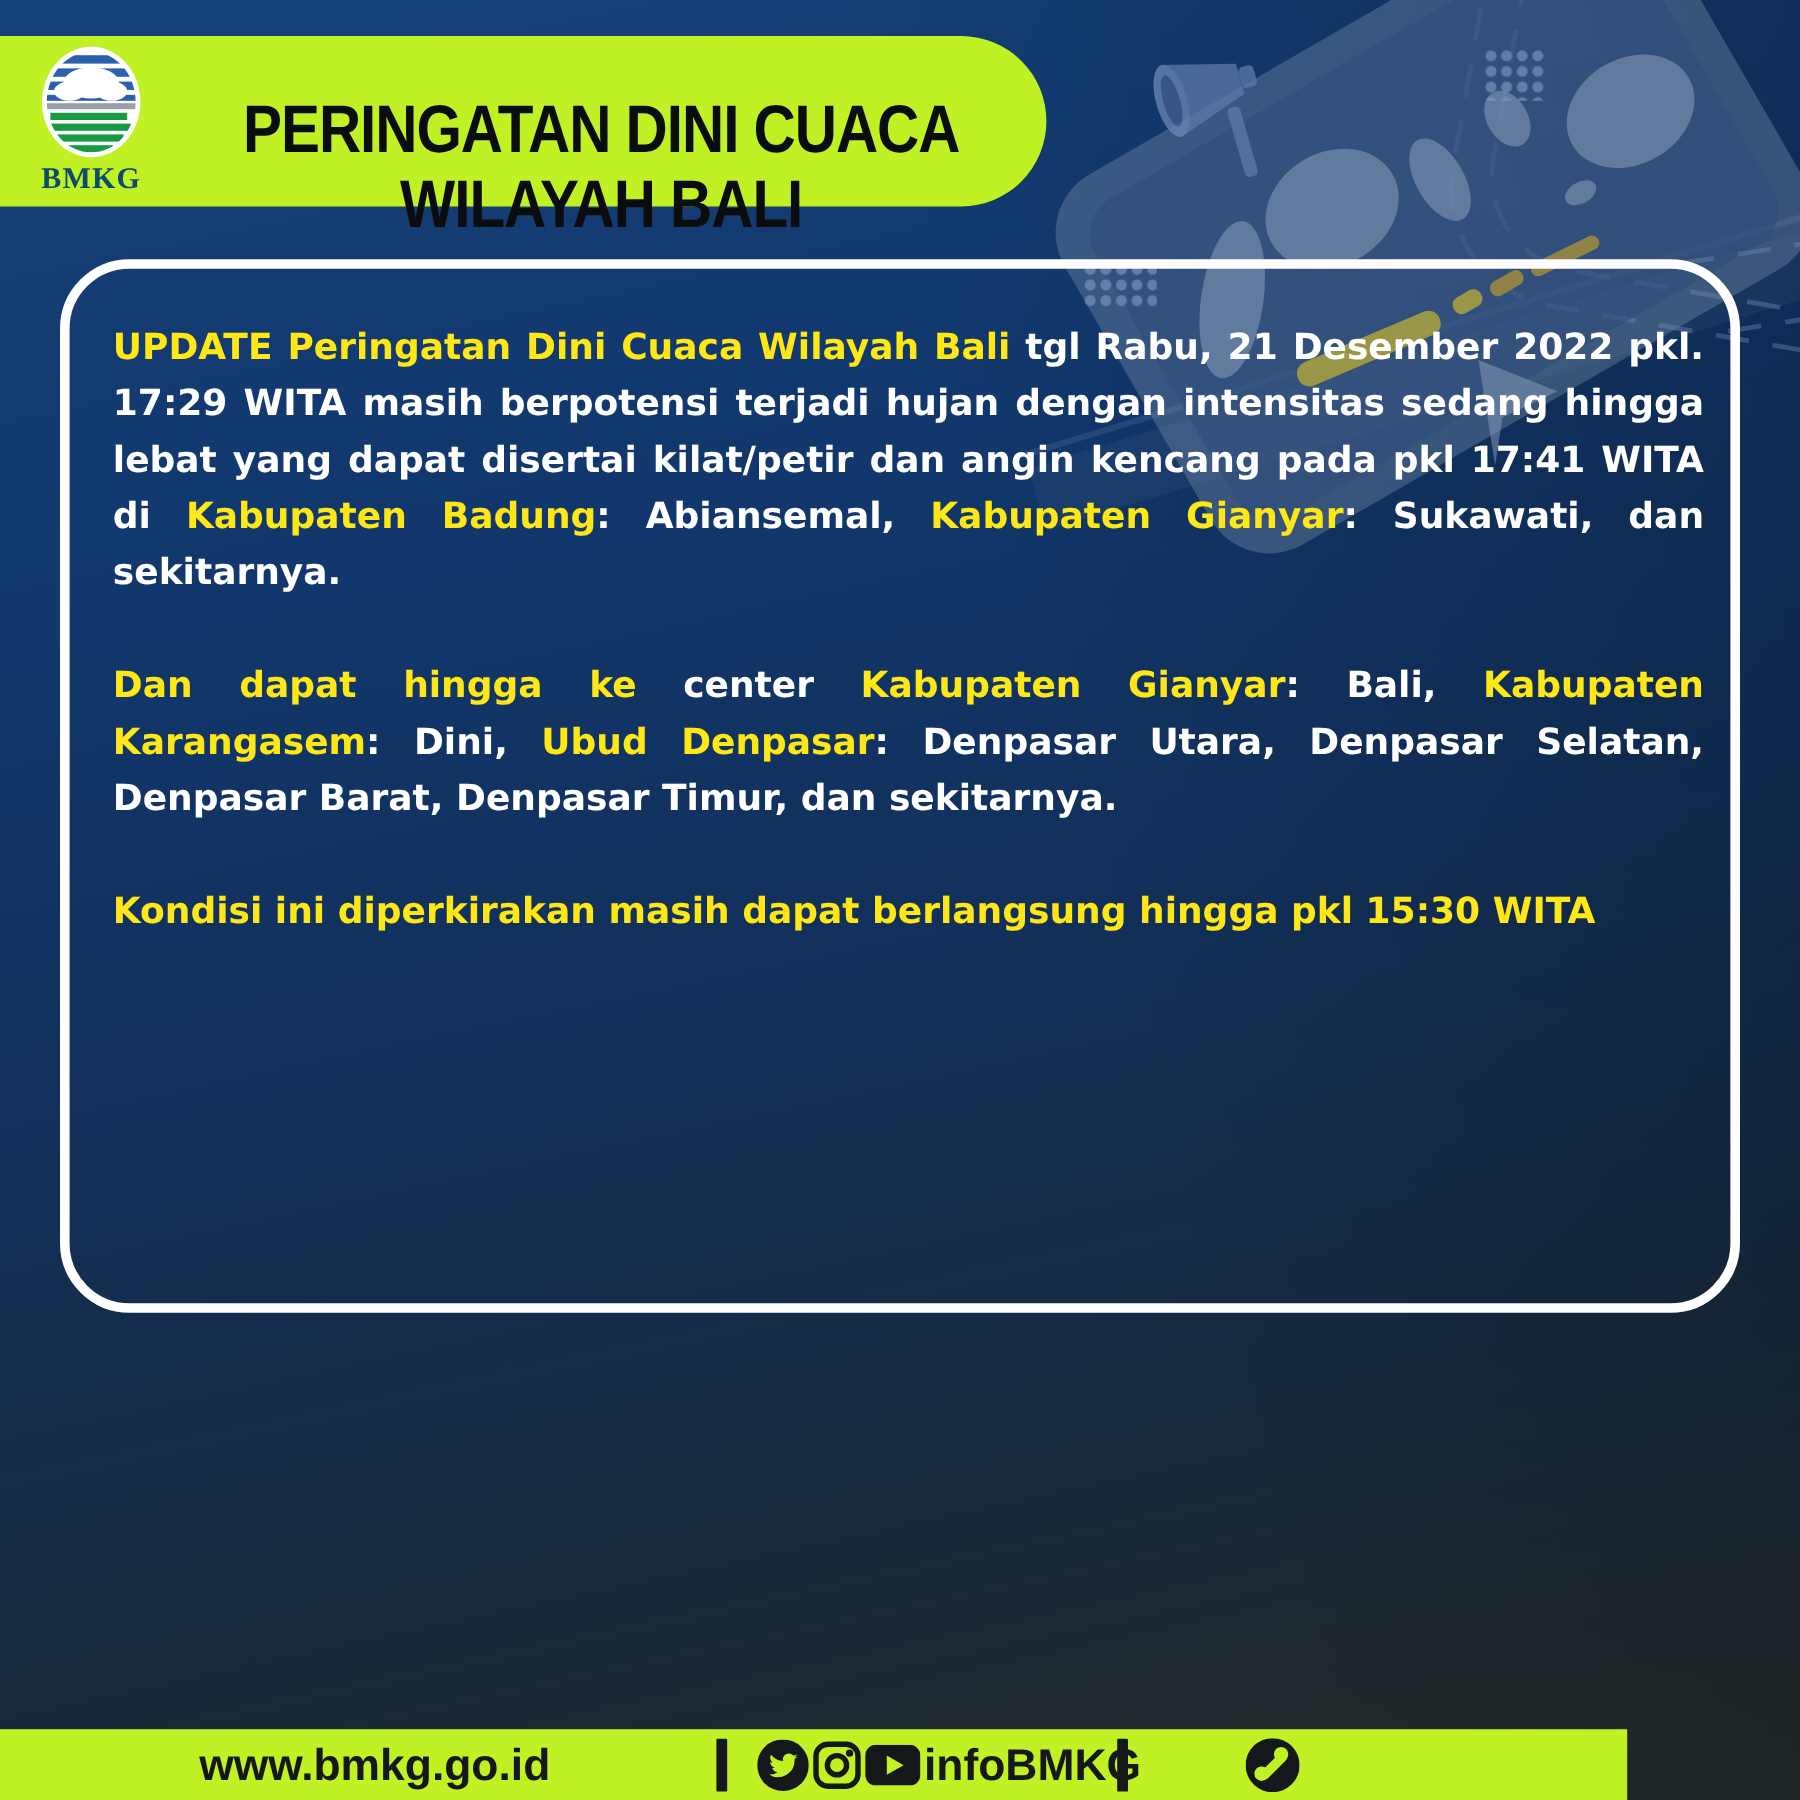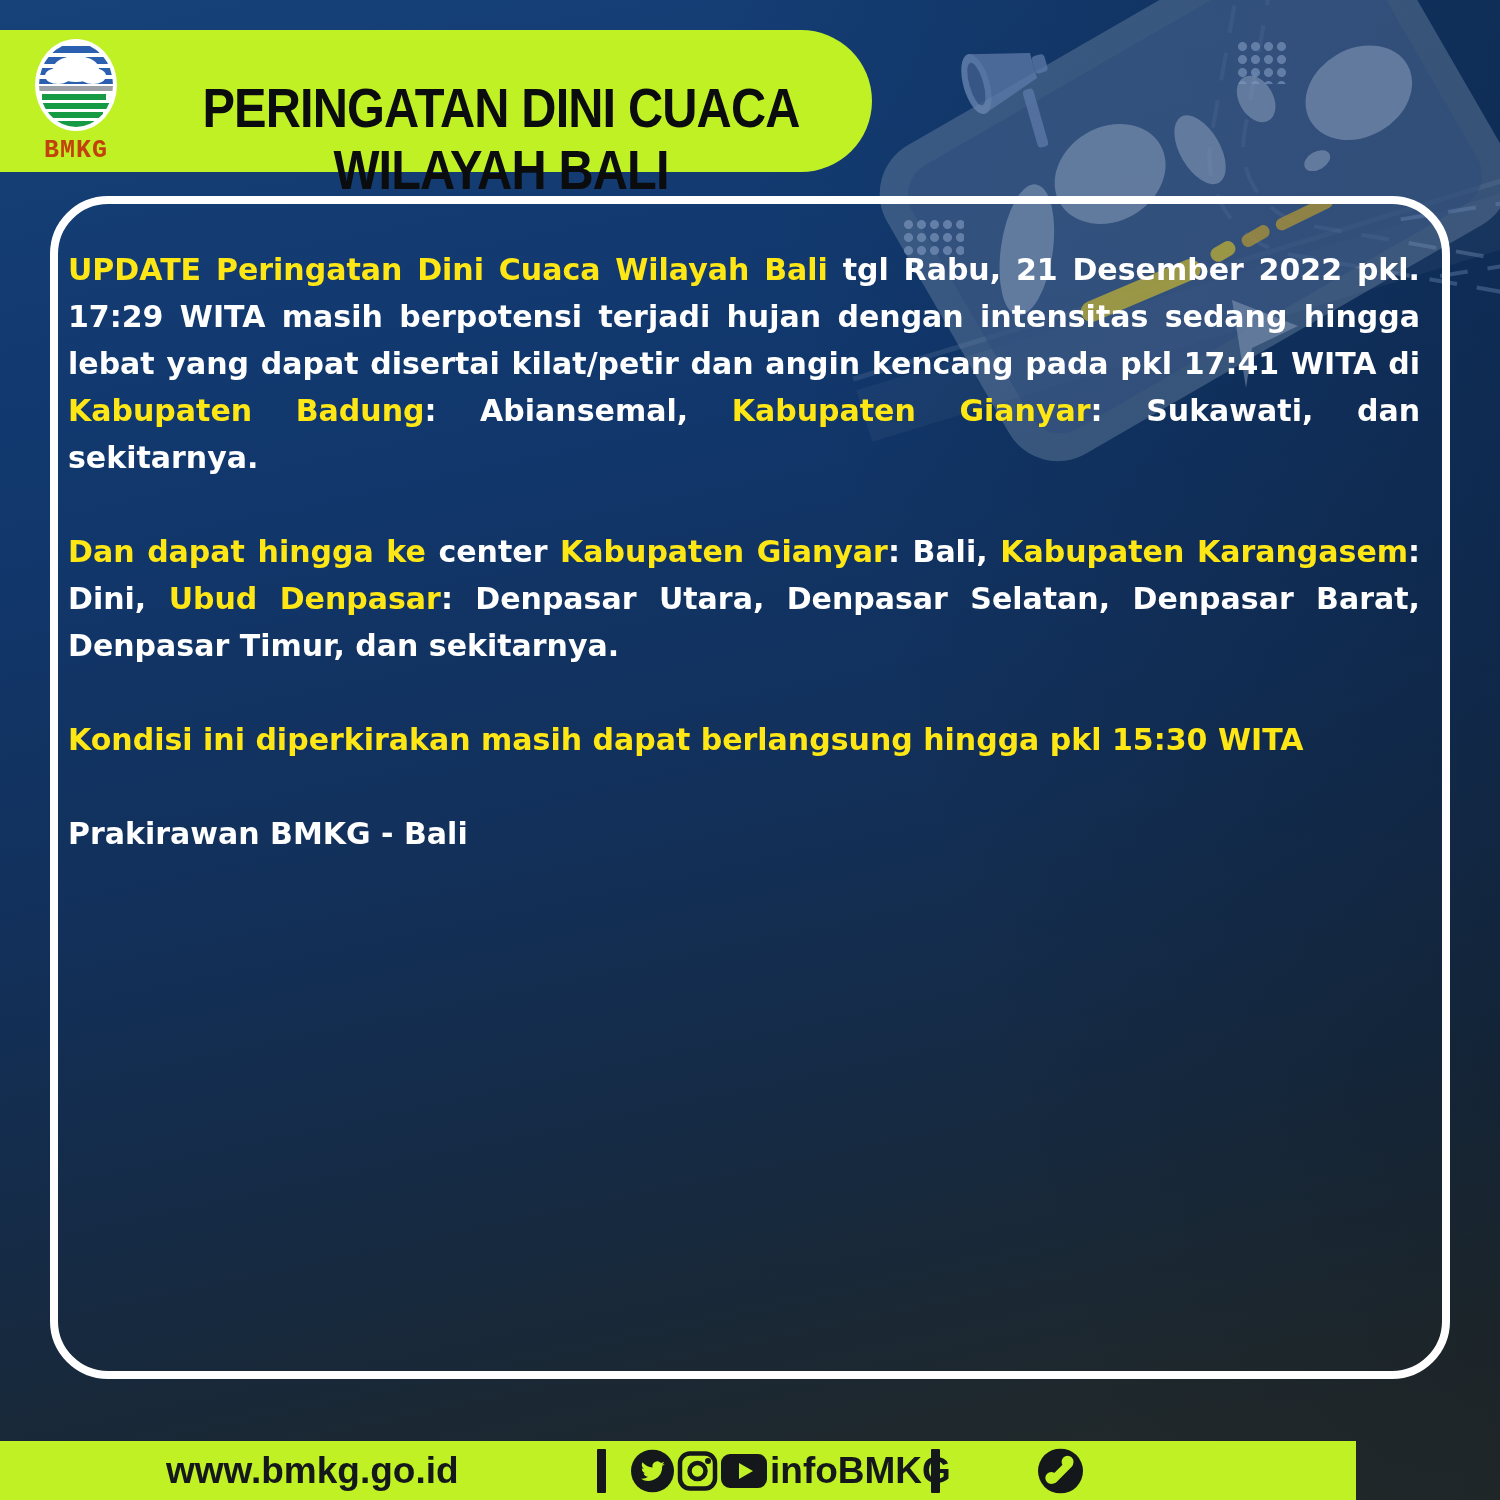--- a/index.html
+++ b/index.html
@@ -18,34 +18,34 @@
     background-size:13px 13px;}
   .dots-a{left:902px;top:218px;width:62px;height:40px;}
   .dots-b{left:1236px;top:40px;width:54px;height:44px;}
   
   .banner{
     position:absolute;left:0;top:30px;width:872px;height:142px;z-index:3;
     background:#c0f125;border-radius:0 71px 71px 0;
     display:flex;align-items:center;
   }
   .logo{position:absolute;left:26px;top:6px;width:100px;text-align:center;}
-  .logo-label{display:block;margin-top:-2px;font-family:Liberation Mono, monospace;
-    font-weight:bold;font-size:25px;letter-spacing:1px;color:#c2410c;}
+  .logo-label{display:block;margin-top:-2px;font-family:Liberation Serif, serif;
+    font-weight:bold;font-size:25px;letter-spacing:1px;color:#0c4a6e;}
   .title{
     position:absolute;left:148px;top:0;width:706px;height:142px;
     display:flex;flex-direction:column;justify-content:center;text-align:center;
     font-family:"Liberation Sans",sans-serif;font-weight:bold;color:#0b0c0d;
     font-size:56px;line-height:62px;letter-spacing:-1px;
     transform:scaleX(.87);transform-origin:50% 50%;
   }
   
   .warning-box{
-    position:absolute;left:50px;top:196px;width:1400px;height:1183px;z-index:2;
+    position:absolute;left:50px;top:216px;width:1400px;height:878px;z-index:2;
     box-sizing:border-box;border:8px solid #ffffff;border-radius:58px;
-    padding:42px 22px 0 10px;
+    padding:42px 22px 0 36px;
   }
   .para{
     margin:0 0 47px 0;
     font-weight:bold;font-size:30px;line-height:47px;color:#ffffff;
     text-align:justify;
   }
   .para:last-child{margin-bottom:0;}
   .yl{color:#ffe715;}
   
   .footer{
@@ -147,21 +147,20 @@
     <h1 class="title">
       <span>PERINGATAN DINI CUACA</span>
       <span>WILAYAH BALI</span>
     </h1>
   </header>
 
   <main class="warning-box">
     <p class="para"><span class="yl">UPDATE Peringatan Dini Cuaca Wilayah Bali</span><span> tgl Rabu, 21 Desember 2022 pkl. 17:29 WITA masih berpotensi terjadi hujan dengan intensitas sedang hingga lebat yang dapat disertai kilat/petir dan angin kencang pada pkl 17:41 WITA di </span><span class="yl">Kabupaten Badung</span><span>: Abiansemal, </span><span class="yl">Kabupaten Gianyar</span><span>: Sukawati, dan sekitarnya.</span></p>
     <p class="para"><span class="yl">Dan dapat hingga ke </span><span>center </span><span class="yl">Kabupaten Gianyar</span><span>: Bali, </span><span class="yl">Kabupaten Karangasem</span><span>: Dini, </span><span class="yl">Ubud Denpasar</span><span>: Denpasar Utara, Denpasar Selatan, Denpasar Barat, Denpasar Timur, dan sekitarnya.</span></p>
     <p class="para yl">Kondisi ini diperkirakan masih dapat berlangsung hingga pkl 15:30 WITA</p>
-    <p class="para">Prakirawan BMKG - Bali</p>
   </main>
 
   <footer class="footer">
     <span class="f-item f-web">www.bmkg.go.id</span>
     <span class="f-item f-bar f-bar1"></span>
     <span class="f-item f-tw">
       <svg class="f-icon" width="43" height="43" viewBox="0 0 43 43">
           <circle cx="21.5" cy="21.5" r="21.5" fill="#14181a"></circle>
           <path fill="#c0f125" d="M33.8 14.2c-.9.4-1.8.7-2.8.8 1-.6 1.8-1.6 2.1-2.7-.9.6-2 1-3.1 1.2a4.9 4.9 0 0 0-8.4 4.5 14 14 0 0 1-10.1-5.2 4.9 4.9 0 0 0 1.5 6.6c-.8 0-1.6-.3-2.2-.6v.1c0 2.4 1.7 4.4 3.9 4.8-.7.2-1.5.2-2.2.1a4.9 4.9 0 0 0 4.6 3.4 9.9 9.9 0 0 1-7.3 2A13.9 13.9 0 0 0 31.2 17v-.6c1-.6 1.9-1.5 2.6-2.2z"></path>
         </svg>

